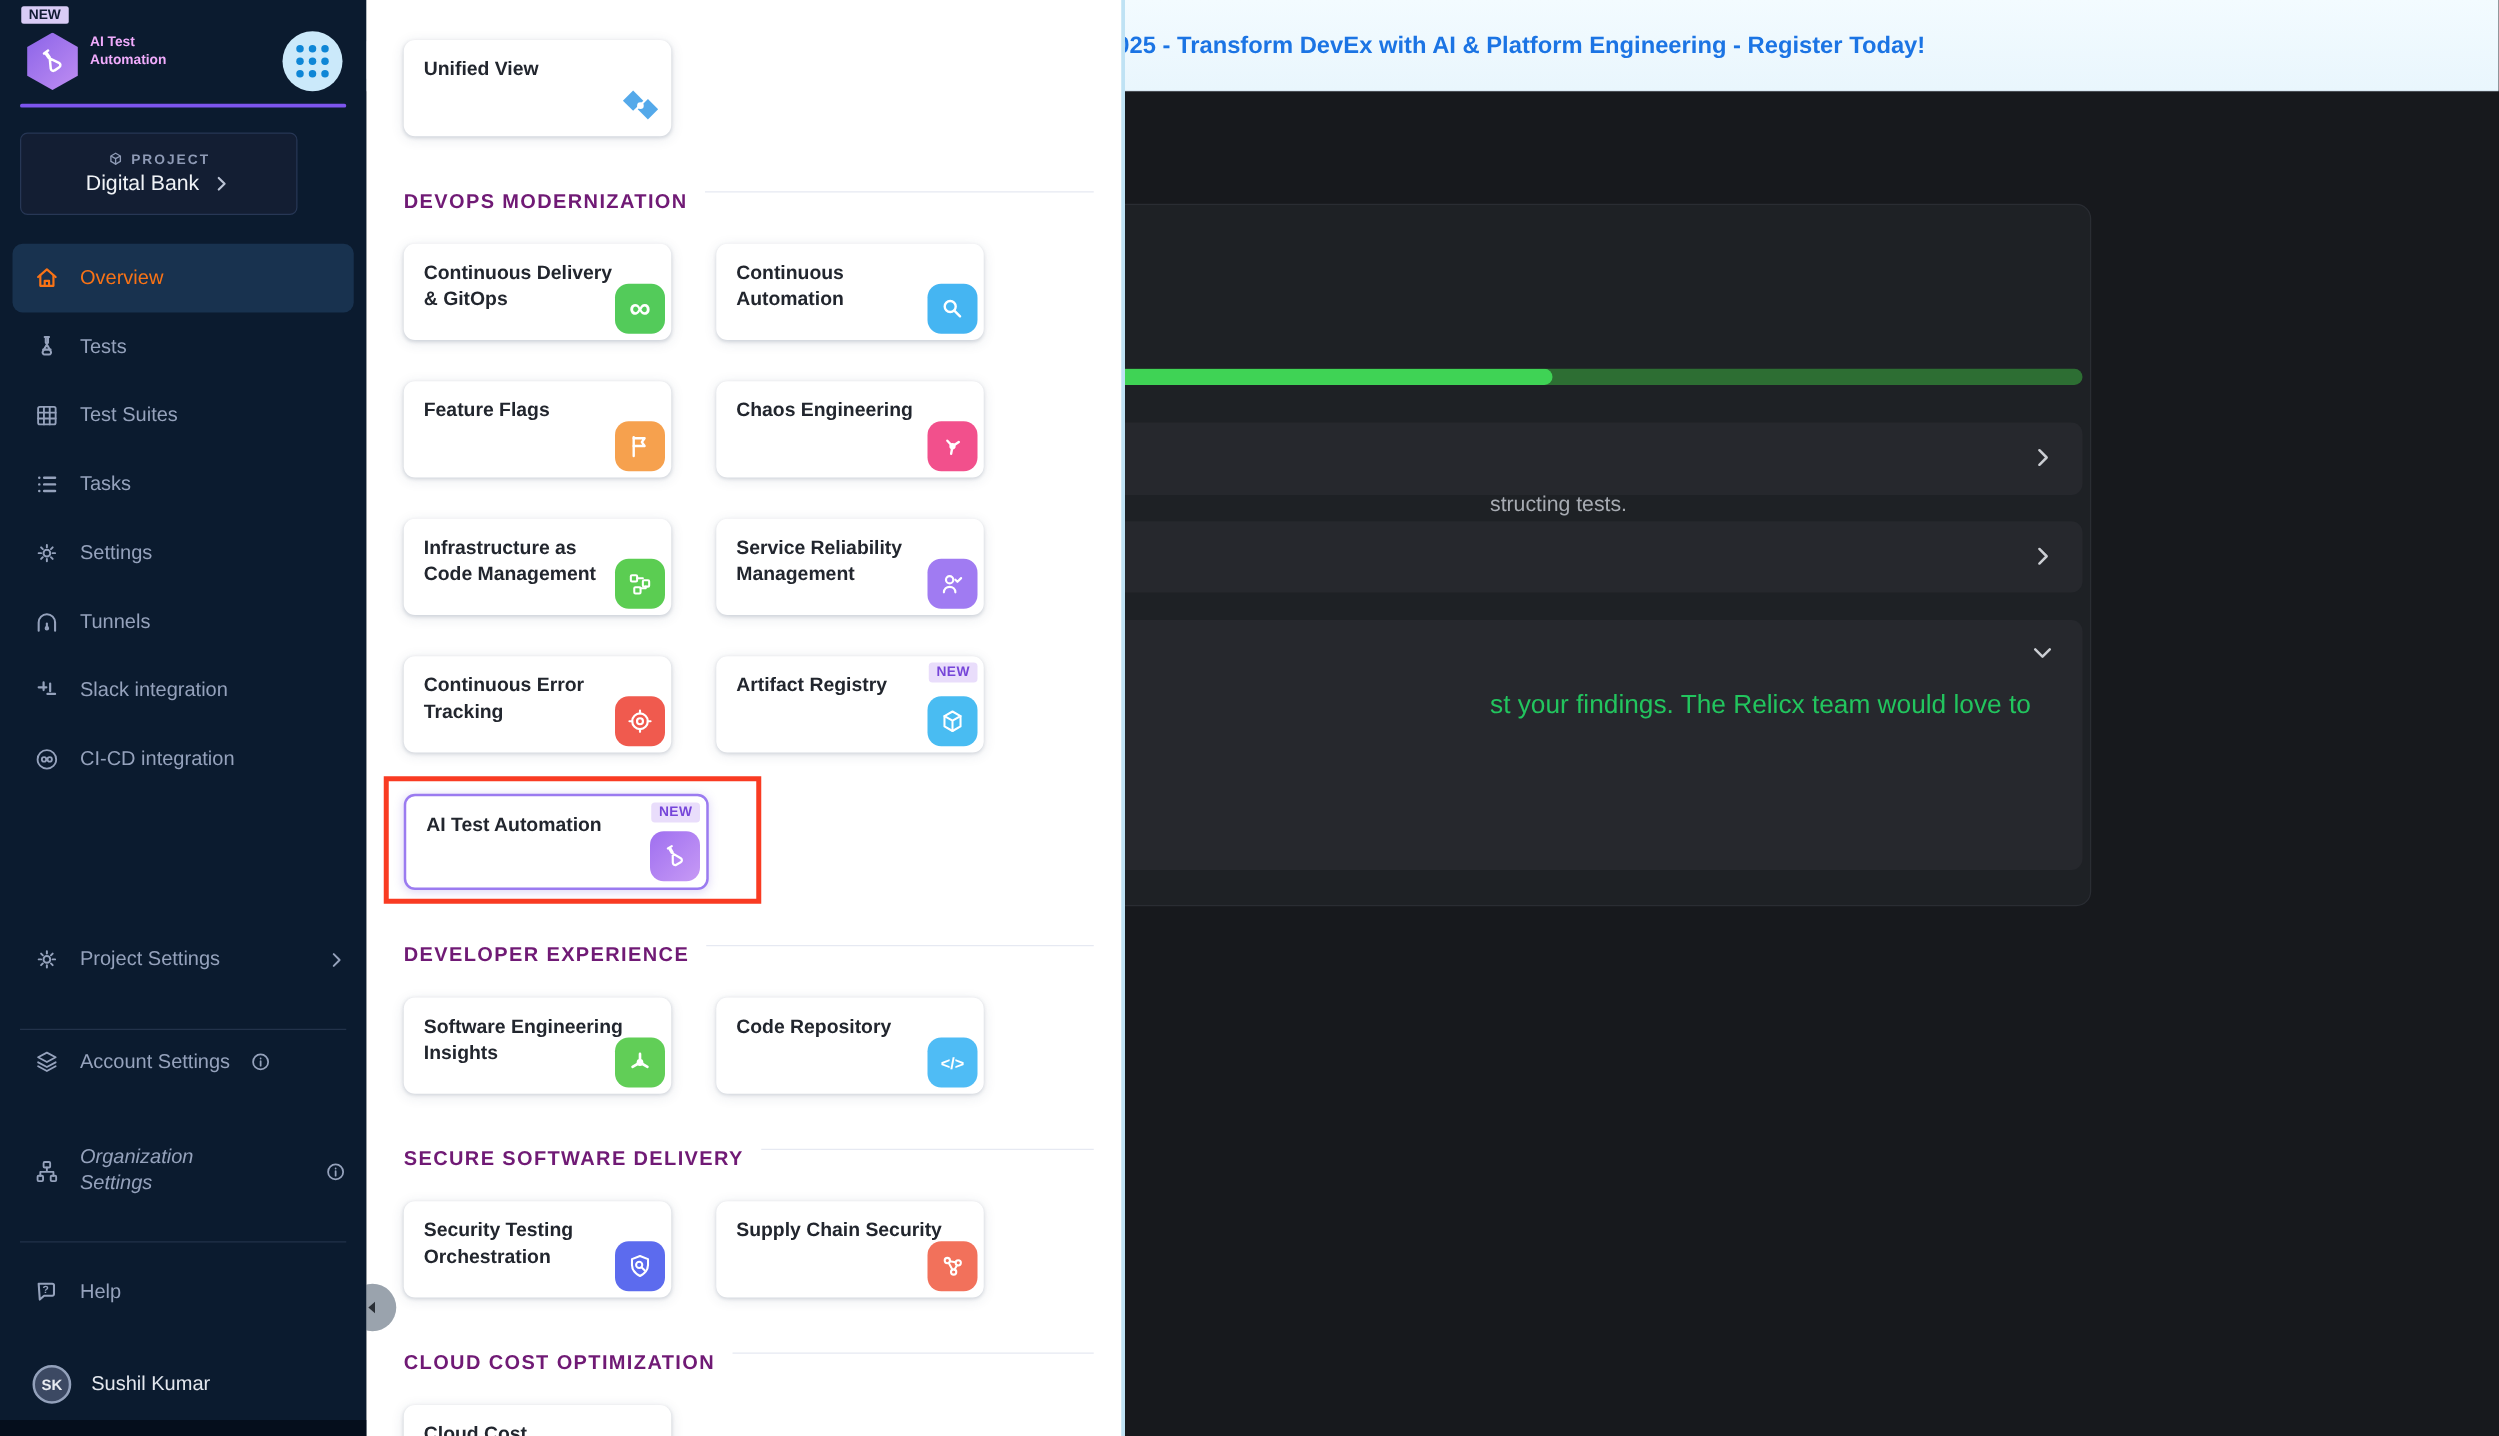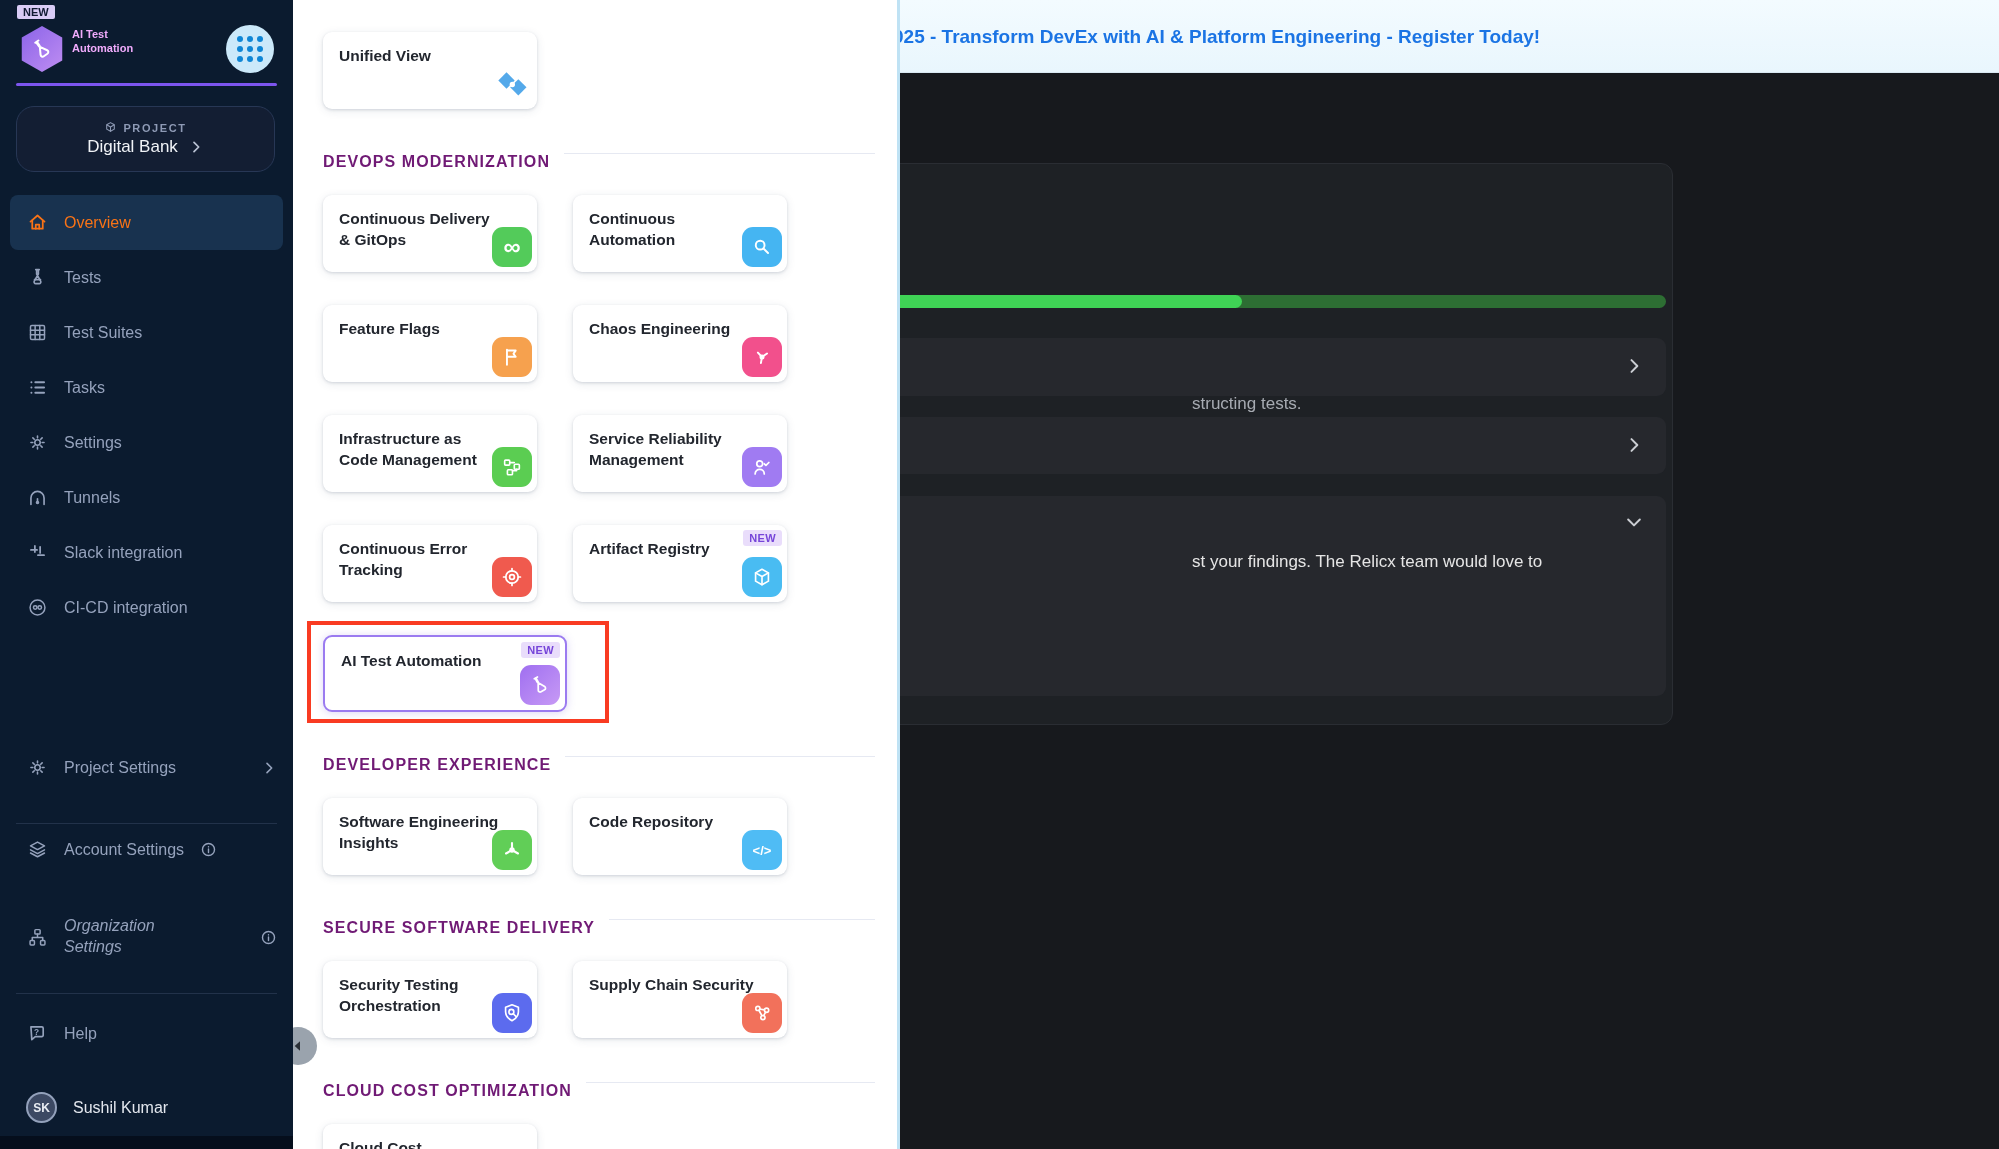--- a/index.html
+++ b/index.html
@@ -19,21 +19,21 @@
   .main-card { position:absolute; left:500px; top:163px; width:880px; height:562px;
     background:#1e2125; border:1px solid #2a2d33; border-radius:12px; }
   .intro-text { position:absolute; left:398px; top:230px; font-size:17px; color:#a7abb2;
     white-space:nowrap; }
   .progress-track { position:absolute; left:24px; top:131px; width:848px; height:13px;
     border-radius:7px; overflow:hidden; }
   .progress-fill { height:100%; border-radius:7px; }
   .main-row { position:absolute; left:24px; width:848px; background:#26282d;
     border-radius:9px; cursor:pointer; }
   .row-chevron { position:absolute; right:22px; color:#cbced3; }
-  .findings-text { position:absolute; left:398px; top:388px; font-size:17px; color:#e5e5e5;
+  .findings-text { position:absolute; left:398px; top:388px; font-size:21px; color:#22c55e;
     white-space:nowrap;text-align:right; }
 
   
   .r-card { position:absolute; left:1437px; width:530px; background:#1e2125;
     border:1px solid #2b2e34; border-radius:12px; padding:26px 30px; color:#d7dade; }
   .r-card h2 { color:#eceef1; font-weight:bold; }
   .cl-title { font-size:21px; margin-top:4px; }
   .cl-entry { margin-top:29px; }
   .cl-time { font-size:13.5px; color:#8f949c; }
   .cl-text { font-size:16px; color:#d7dade; margin-top:7px; }
@@ -84,22 +84,22 @@
     display:flex; align-items:center; justify-content:center; }
   .app-title { position:absolute; left:72px; top:27px; color:#f0abfc; font-size:11px;
     font-weight:bold; line-height:1.3; }
   .apps-btn { position:absolute; left:226px; top:25px; width:48px; height:48px;
     border-radius:50%; background:#cbe9fa; display:flex; align-items:center;
     justify-content:center; cursor:pointer; }
   .dots { display:grid; grid-template-columns:repeat(3,6px); gap:4px; }
   .dots b { width:6px; height:6px; border-radius:50%; background:#0e86d6; }
   .purple-rule { position:absolute; left:16px; top:83px; width:261px; height:3px;
     background:#7d55ee; border-radius:2px; }
-  .project-card { position:absolute; left:16px; top:106px; width:259px; height:66px;
-    background:#131e33; border:1px solid #273755; border-radius:18px; cursor:pointer;
+  .project-card { position:absolute; left:16px; top:106px; width:222px; height:66px;
+    background:#131e33; border:1px solid #273755; border-radius:6px; cursor:pointer;
     display:flex; flex-direction:column; align-items:center; justify-content:center; gap:3px; }
   .project-label { display:flex; align-items:center; gap:6px; color:#8e9ab5;
     font-size:11px; font-weight:bold; letter-spacing:1.6px; }
   .project-name-row { display:flex; align-items:center; gap:10px; }
   .project-name { color:#f0f3f7; font-size:17px; }
   .nav { position:absolute; left:10px; top:195px; width:273px; }
   .nav-item { display:flex; align-items:center; gap:16px; height:55px; padding:0 6px 0 16px;
     border-radius:8px; font-size:16px; color:#95a2bc; cursor:pointer; }
   .nav-item.active { background:#18324f; color:#f97316; }
   .nav-item .nv-ic { width:22px; height:22px; flex:0 0 22px; display:flex;

